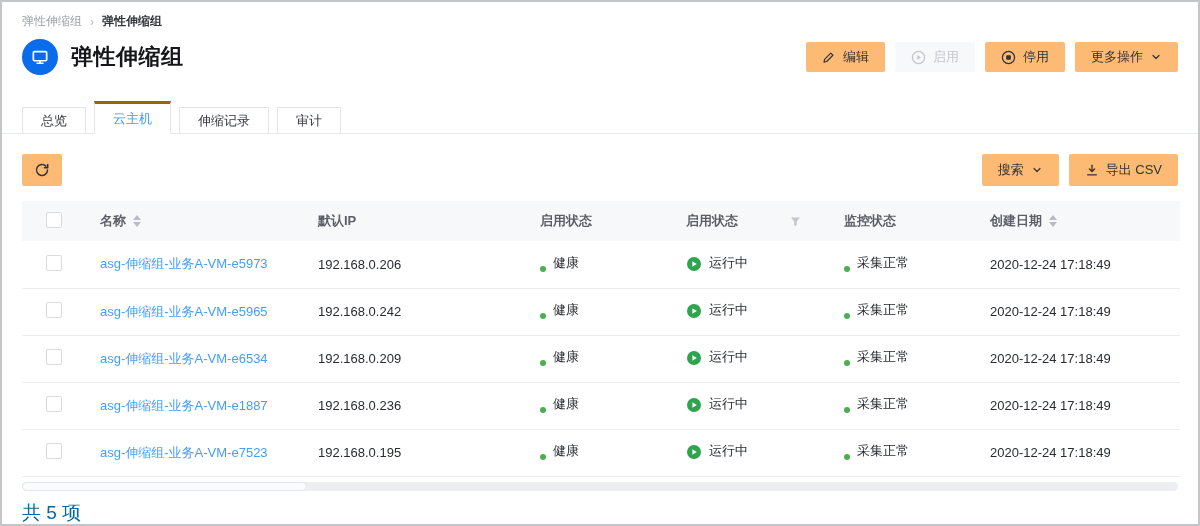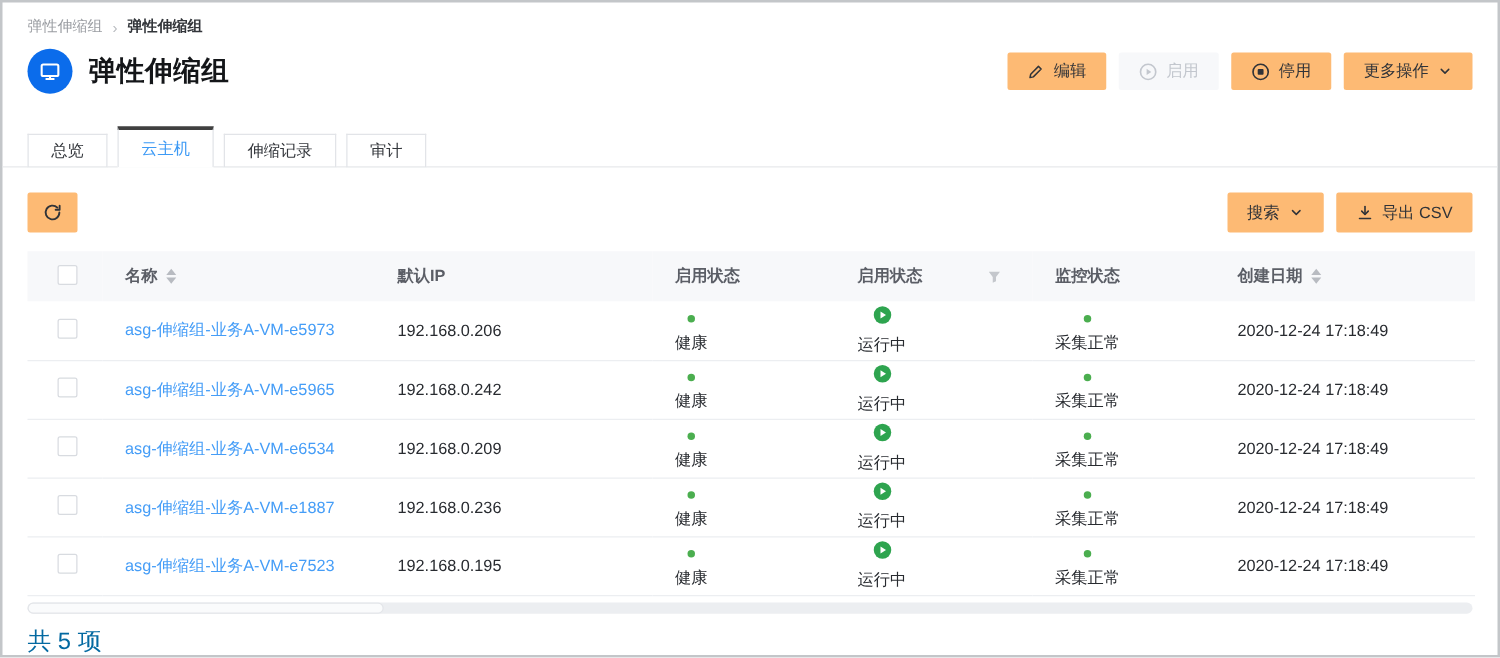--- a/index.html
+++ b/index.html
@@ -20,36 +20,36 @@
   .title-wrap { display:flex; align-items:center; gap:13px; }
   .title-icon { width:36px; height:36px; border-radius:50%; background:#0b6ceb; display:flex; align-items:center; justify-content:center; flex:none; }
   h1.page-title { font-size:22px; color:#141619; font-weight:700; letter-spacing:.5px; }
   .actions { display:flex; gap:10px; }
   .btn { height:30px; display:inline-flex; align-items:center; gap:7px; background:#fdba74; border:none; border-radius:2px; padding:0 16px; font-size:13px; color:#303338; cursor:pointer; font-family:inherit; white-space:nowrap; }
   .btn .ic { display:inline-flex; align-items:center; }
   .btn.disabled { color:#c3c7ce; background:#f7f8fa; cursor:not-allowed; }
   
   .tabbar { display:flex; align-items:flex-end; gap:8px; padding:0 20px; margin-top:26px; border-bottom:1px solid #e7e9ec;text-align:right; }
   .tab { height:27px; display:flex; align-items:center; padding:0 18px; border:1px solid #e2e4e8; border-bottom:1px solid #e7e9ec; background:#fff; font-size:13px; color:#34373c; margin-bottom:-1px; cursor:pointer; }
-  .tab.active { height:33px; border-top:3px solid #404040; border-bottom:1px solid #fff; color:#3d9af5; }
+  .tab.active { height:33px; border-top:3px solid #a16207; border-bottom:1px solid #fff; color:#3d9af5; }
   
   .toolbar { display:flex; justify-content:space-between; align-items:center; padding:20px 20px 0; }
   .toolbar .btn { height:32px; }
   .icon-btn { width:40px; padding:0; justify-content:center; }
   .toolbar-right { display:flex; gap:10px; }
   
   .table-wrap { padding:15px 20px 0; }
   table { width:1158px; border-collapse:collapse; table-layout:fixed; }
   thead th { background:#f7f8fa; height:40px; font-weight:700; font-size:13px; color:#5b5e66; text-align:left; padding:0 0 0 18px; }
   tbody td { height:47px; border-bottom:1px solid #eceef1; font-size:13px; color:#282b30; padding:0 0 0 18px; }
   th.col-check, td.col-check { padding-left:24px; }
   .th-flex { display:flex; align-items:center; }
   .cb { width:16px; height:16px; border:1px solid #d8dbe0; border-radius:2px; background:#fff; display:inline-block; cursor:pointer; }
   a.link { color:#459df7; text-decoration:none; cursor:pointer; }
-  .status { display:inline-flex; align-items:center; gap:7px;flex-direction:column; }
+  .status { display:inline-flex; align-items:flex-end; gap:7px; }
   .dot { width:6px; height:6px; border-radius:50%; background:#4bae4f; display:inline-block; flex:none; }
   .run-ic { display:inline-flex; flex:none; }
   .sort { display:inline-flex; flex-direction:column; gap:2px; margin-left:7px; cursor:pointer; }
   .caret-up { width:0; height:0; border-left:4px solid transparent; border-right:4px solid transparent; border-bottom:5px solid #b8bbc1; }
   .caret-down { width:0; height:0; border-left:4px solid transparent; border-right:4px solid transparent; border-top:5px solid #b8bbc1; }
   .filter-ic { margin-left:auto; margin-right:24px; display:inline-flex; cursor:pointer; }
   
   .hscroll { margin:5px 20px 0; height:9px; background:#eceef1; border-radius:5px; position:relative; }
   .hscroll .thumb { position:absolute; left:0; top:0; height:9px; width:285px; background:#fafbfc; border:1px solid #e3e5e9; border-radius:5px; cursor:pointer; }
   .table-footer { padding:9px 20px 0; font-size:19px; color:#0369a1; }

